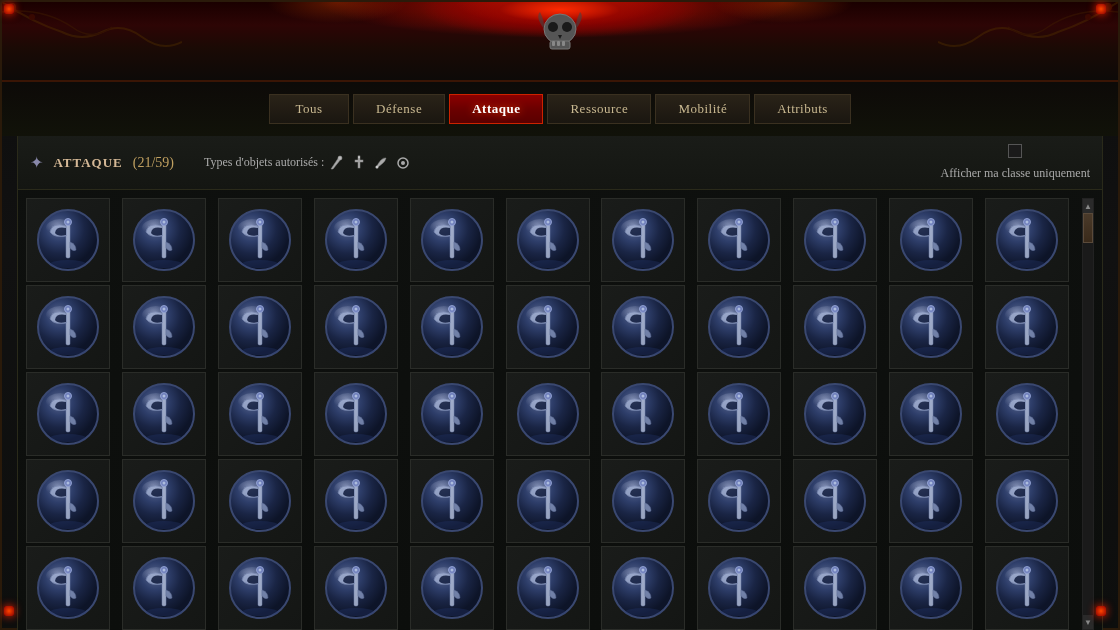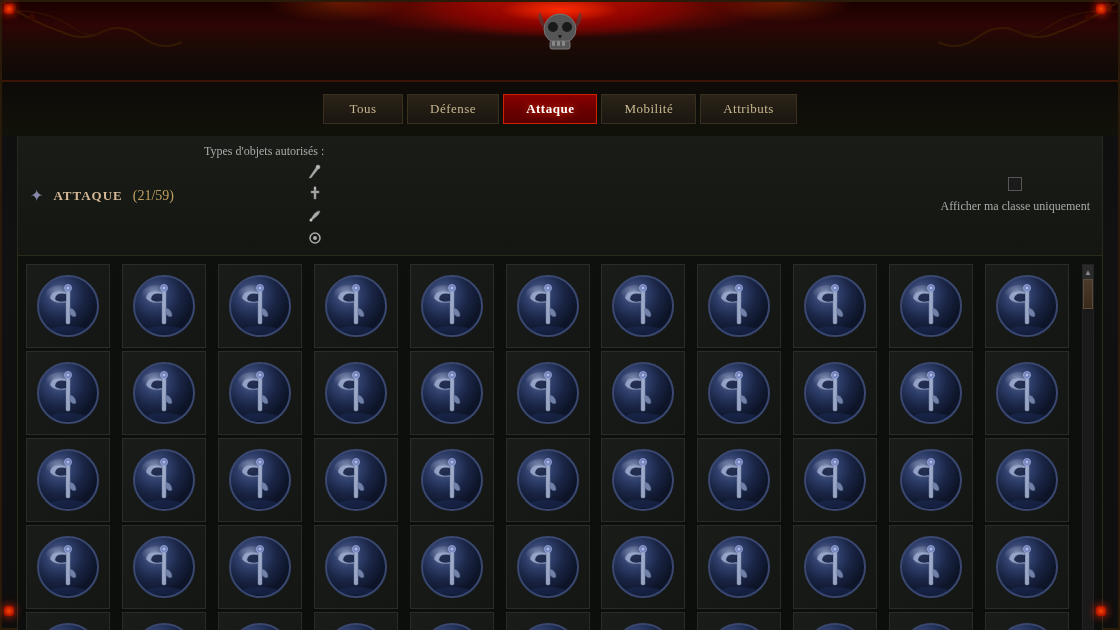--- a/index.html
+++ b/index.html
@@ -140,23 +140,22 @@
 
     .section-divider {
       color: #555;
       margin: 0 5px;
     }
 
     .allowed-types {
       color: #aaa;
       font-size: 12px;
       display: flex;
-      align-items: flex-end;
+      align-items: center;
       gap: 4px;
-      flex-direction: column;
     }
 
     .type-icon {
       width: 18px;
       height: 18px;
       display: inline-flex;
       align-items: center;
       justify-content: center;
       font-size: 12px;
       color: #ccc;
@@ -324,20 +323,21 @@
       <path d="M0,10 Q40,5 70,25 Q90,40 110,25" stroke="#442200" stroke-width="1.5" fill="none"></path>
       <circle cx="10" cy="5" r="4" fill="#662200"></circle>
       <circle cx="30" cy="15" r="3" fill="#551100"></circle>
     </svg>
   </div>
 
   <div class="tabs-area">
     <button class="tab-btn">Tous</button>
     <button class="tab-btn">Défense</button>
     <button class="tab-btn active">Attaque</button>
+    <button class="tab-btn">Ressource</button>
     <button class="tab-btn">Mobilité</button>
     <button class="tab-btn">Attributs</button>
   </div>
 
   <div class="content-area">
 
     <div class="section-header">
       <span class="section-icon">✦</span>
       <span class="section-title">ATTAQUE</span>
       <span class="section-count">(21/59)</span>

